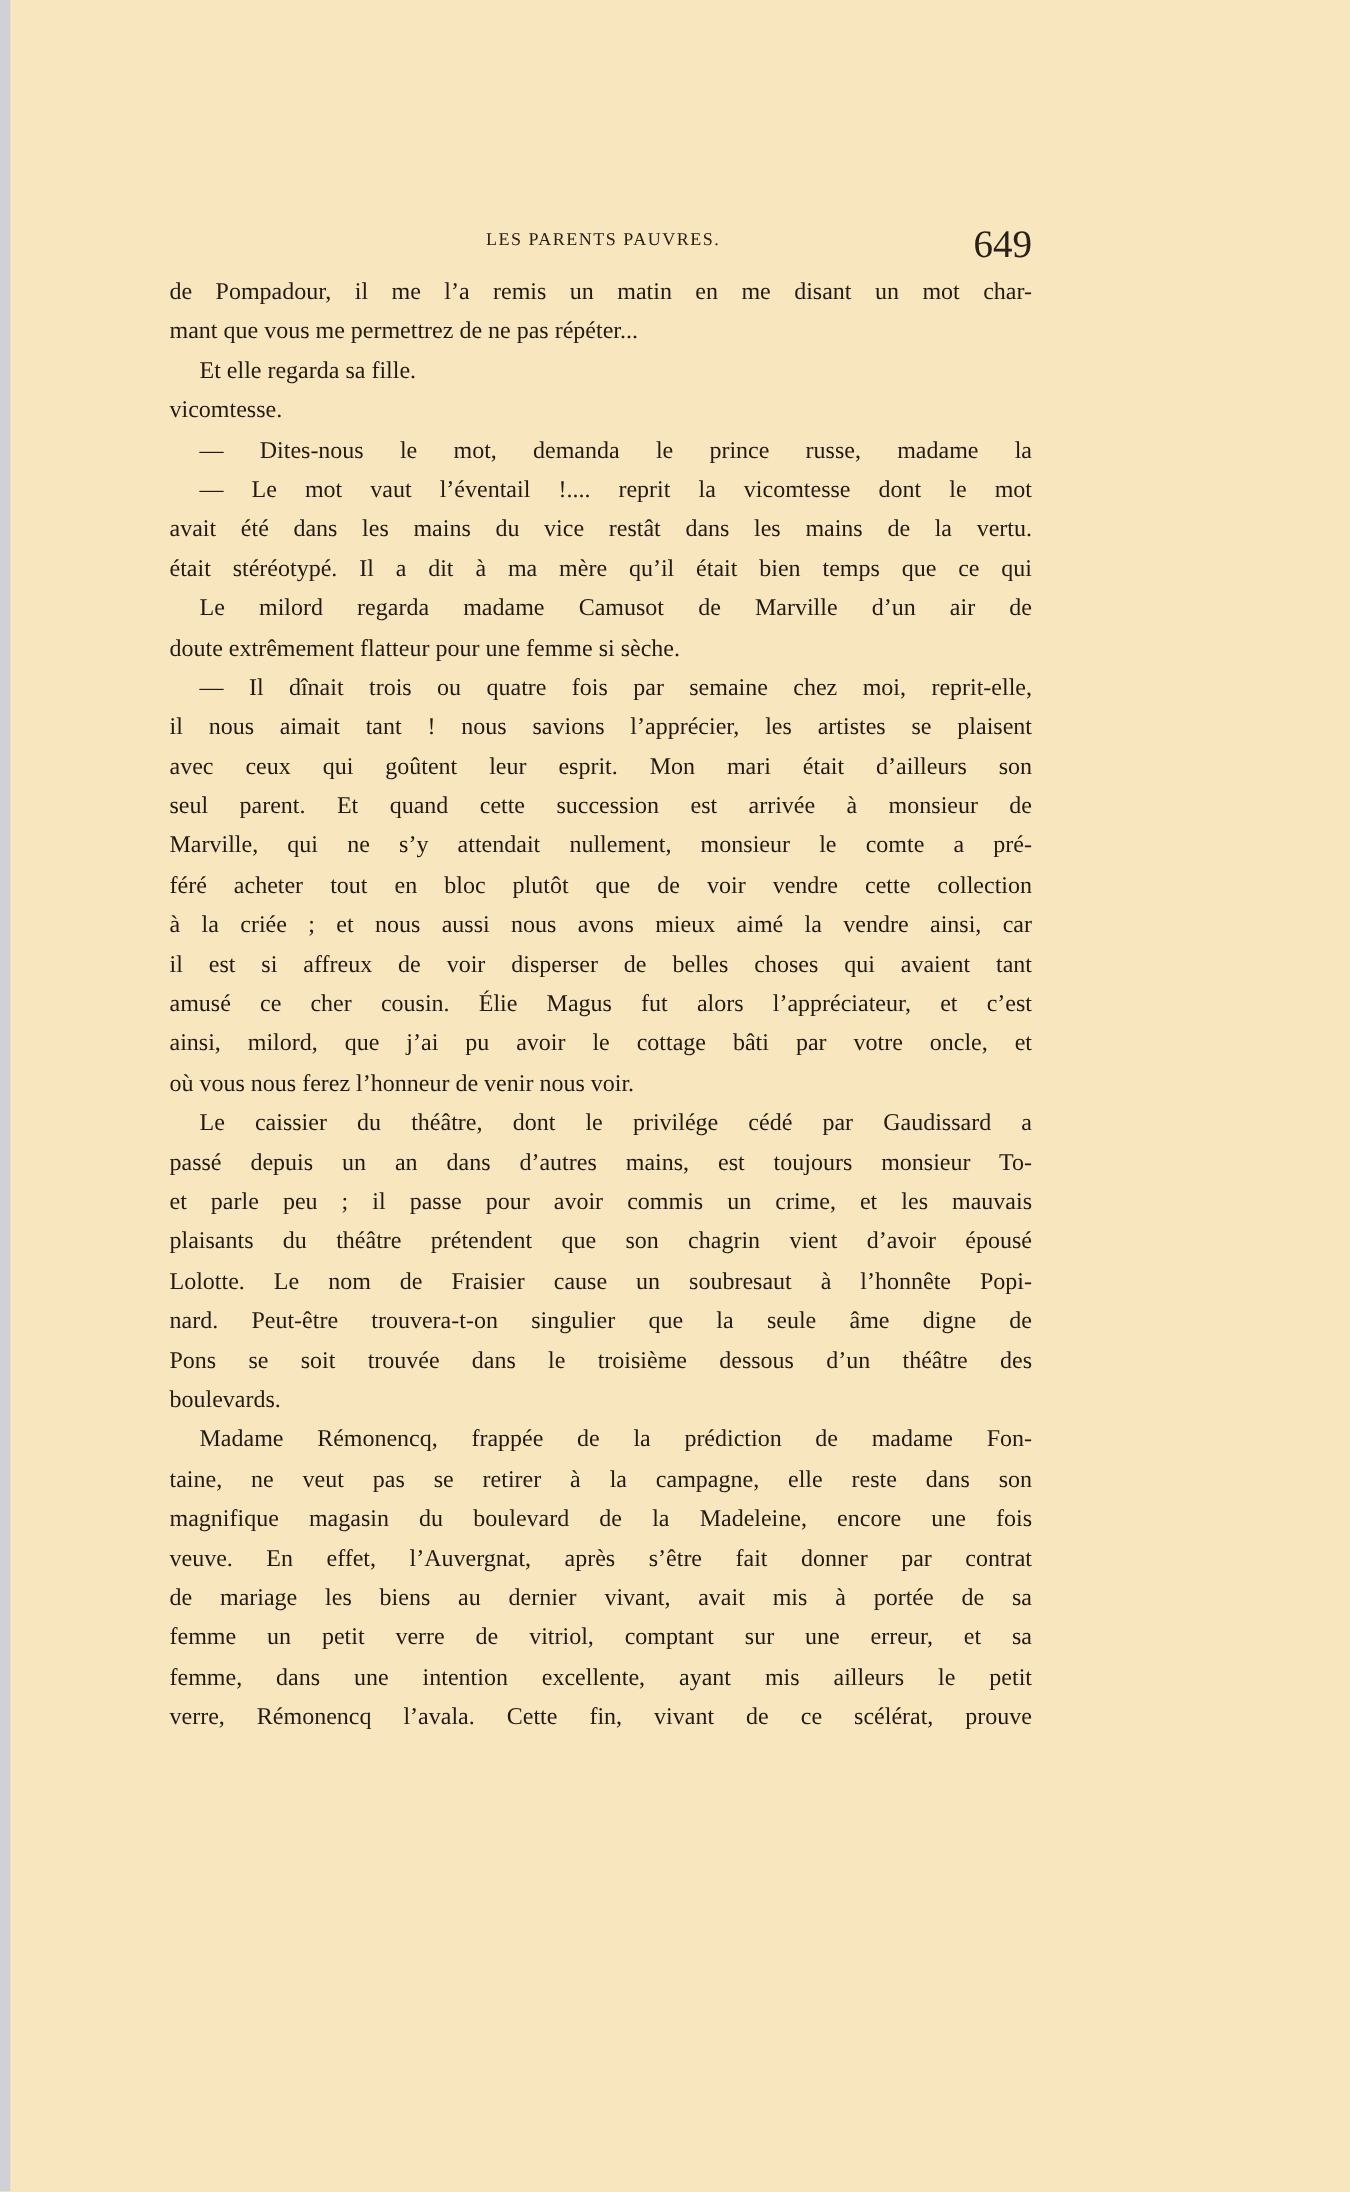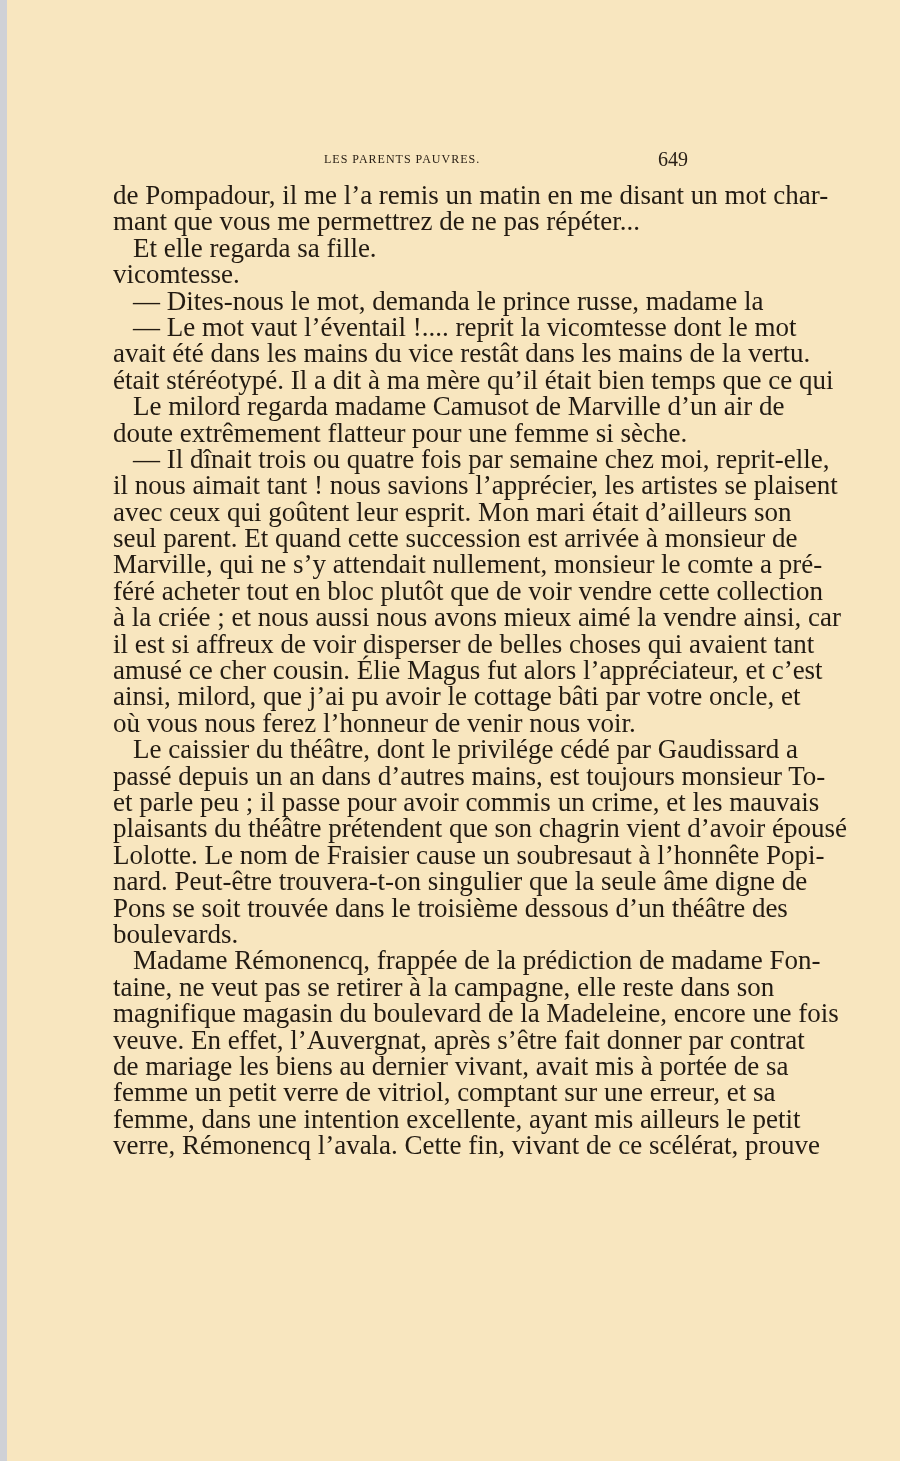--- a/index.html
+++ b/index.html
@@ -19,27 +19,27 @@
     .header {
       position: absolute; left: 113px; top: 148px; width: 575px; height: 30px;
       font-family: "Liberation Serif", serif; color: #2a2016;
     }
     .running-title {
       position: absolute; left: 175px; top: 4px;
       font-size: 12px; letter-spacing: 1px; font-weight: normal; margin-left: 36px;
     }
     .page-number {
       position: absolute; right: 0; top: 0;
-      font-size: 20px;
+      font-size: 26px;
       margin-left: 42px;
     }
     .text {
       position: absolute; left: 113px; top: 182px; width: 575px;
       font-family: "Liberation Serif", serif;
-      font-size: 27px; line-height: 26.4px; color: #231b12;
+      font-size: 16px; line-height: 26.4px; color: #231b12;
       font-stretch: condensed;
     }
     .line {
       display: block; white-space: nowrap; height: 26.4px;
       text-align: justify; text-align-last: justify;
     }
     .line.last { text-align-last: left; }
     .line.indent { padding-left: 20px; }
   </style>
 </head>

